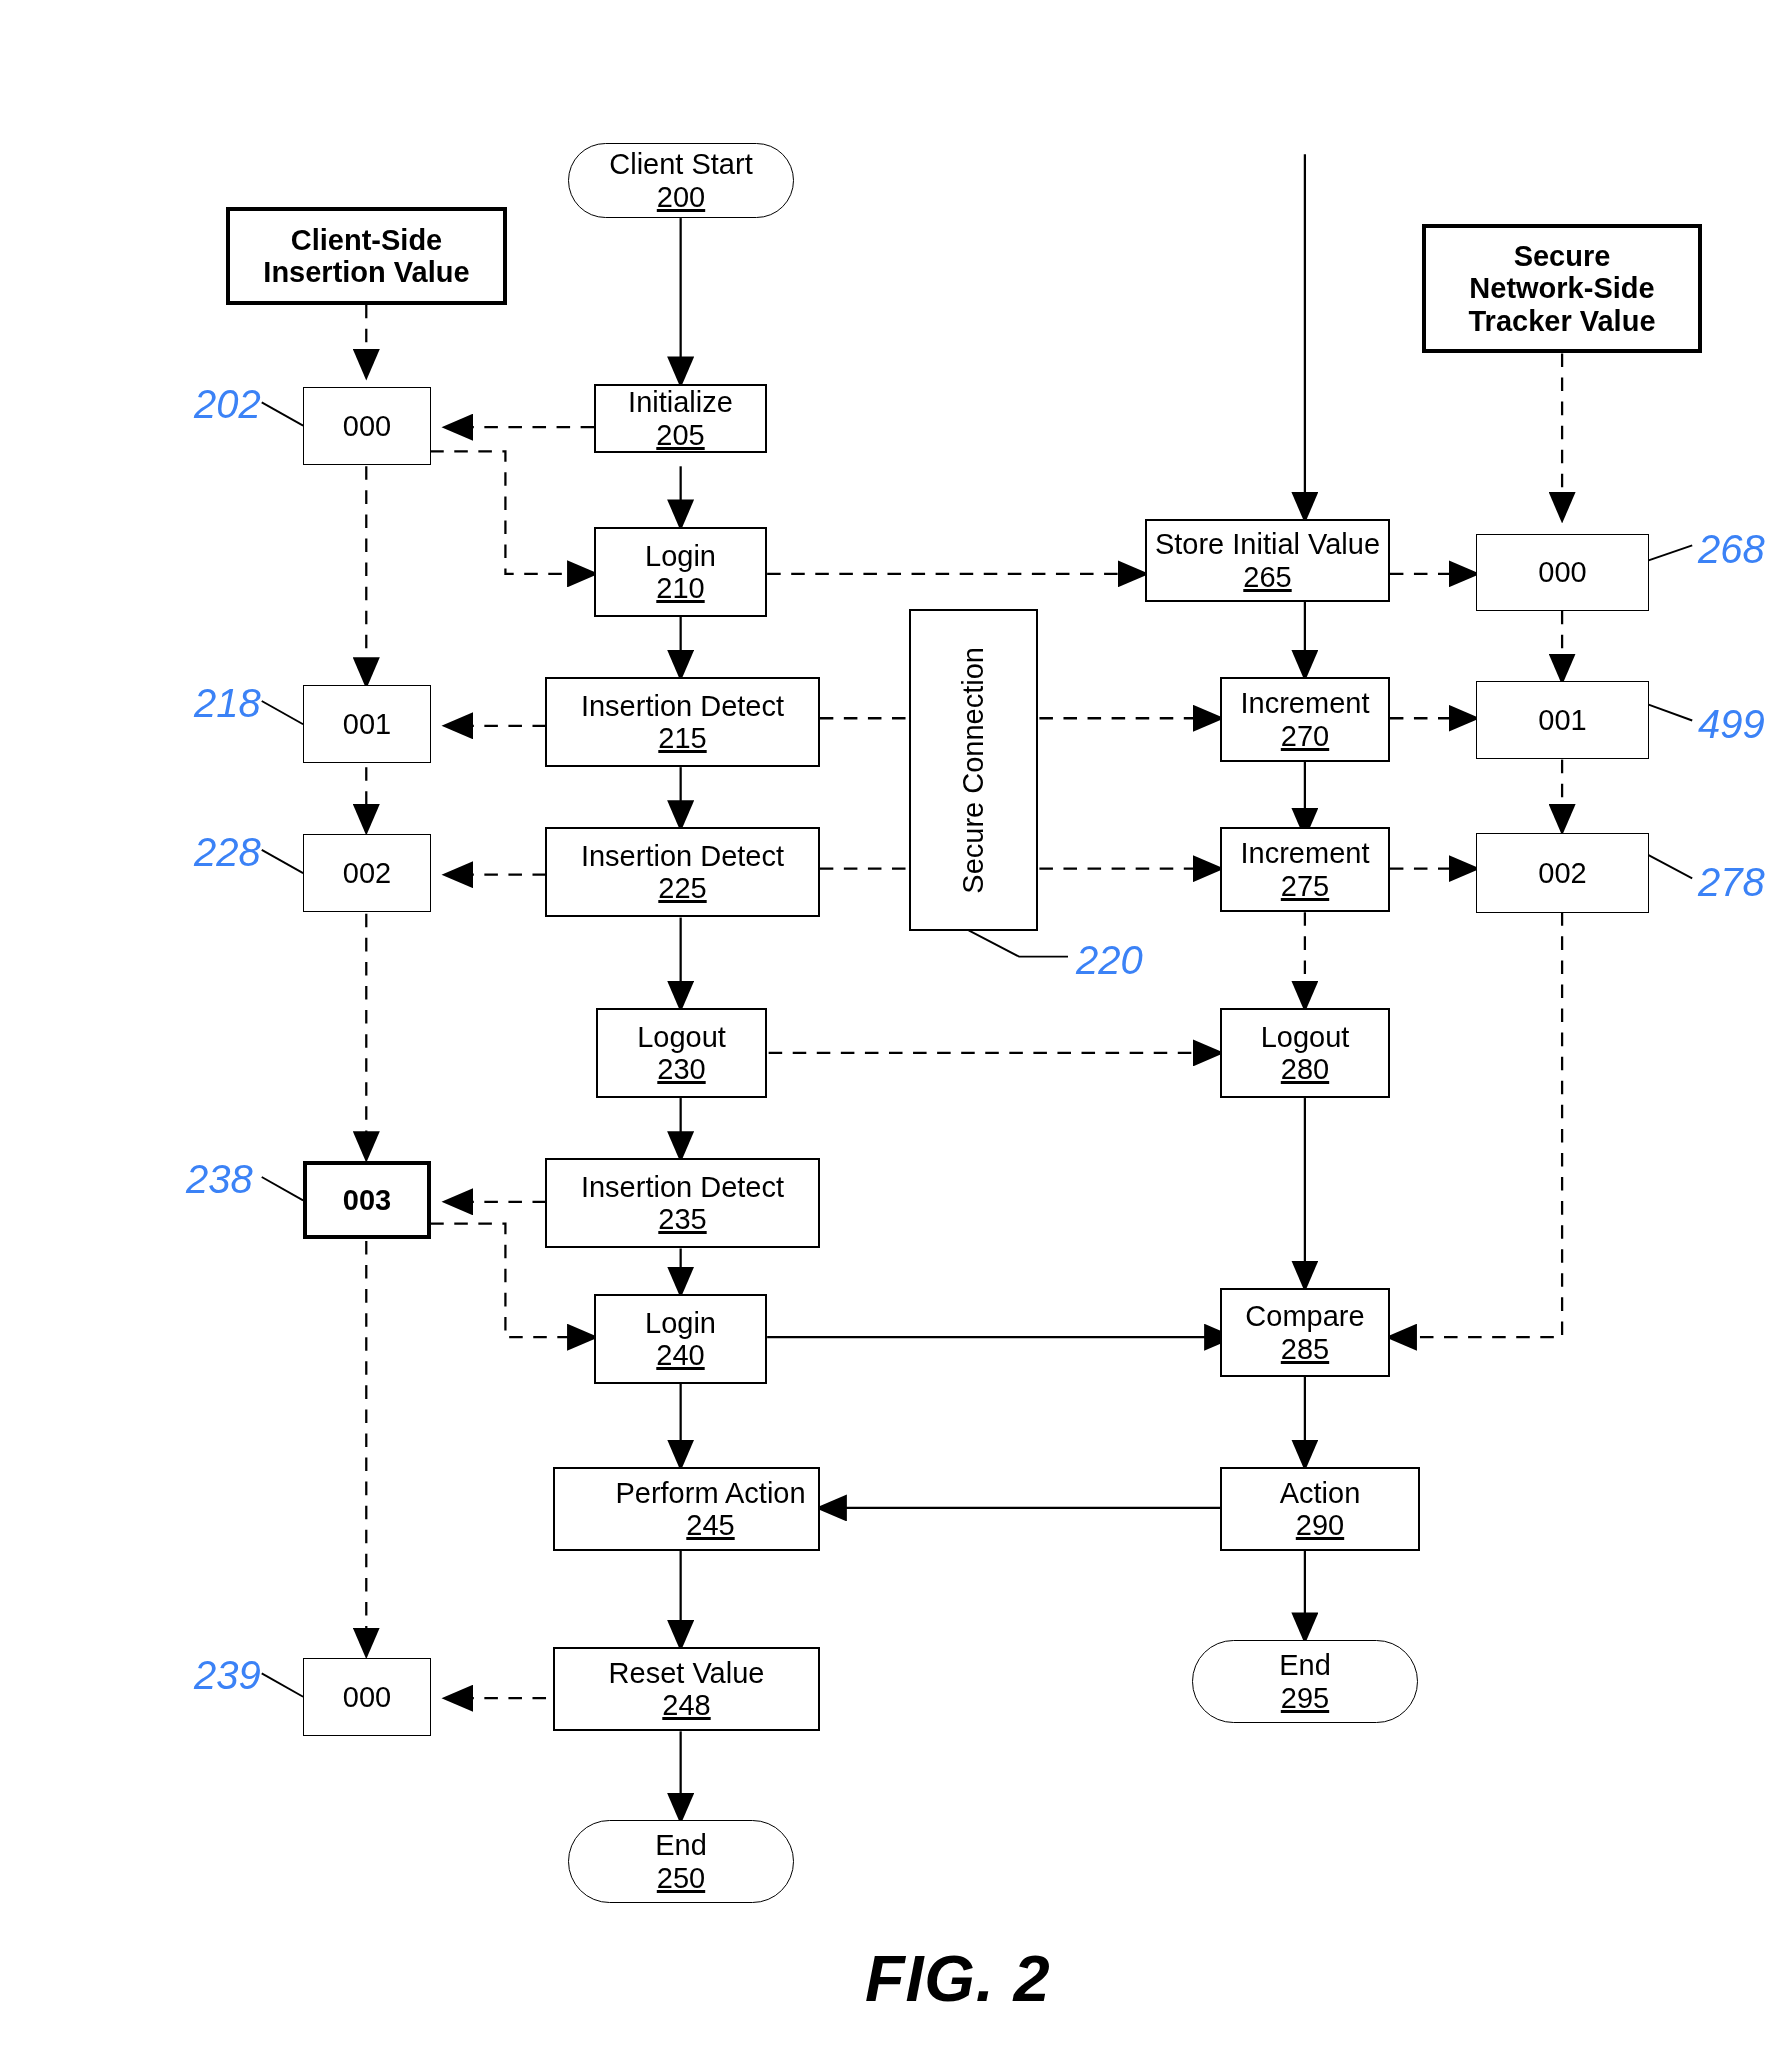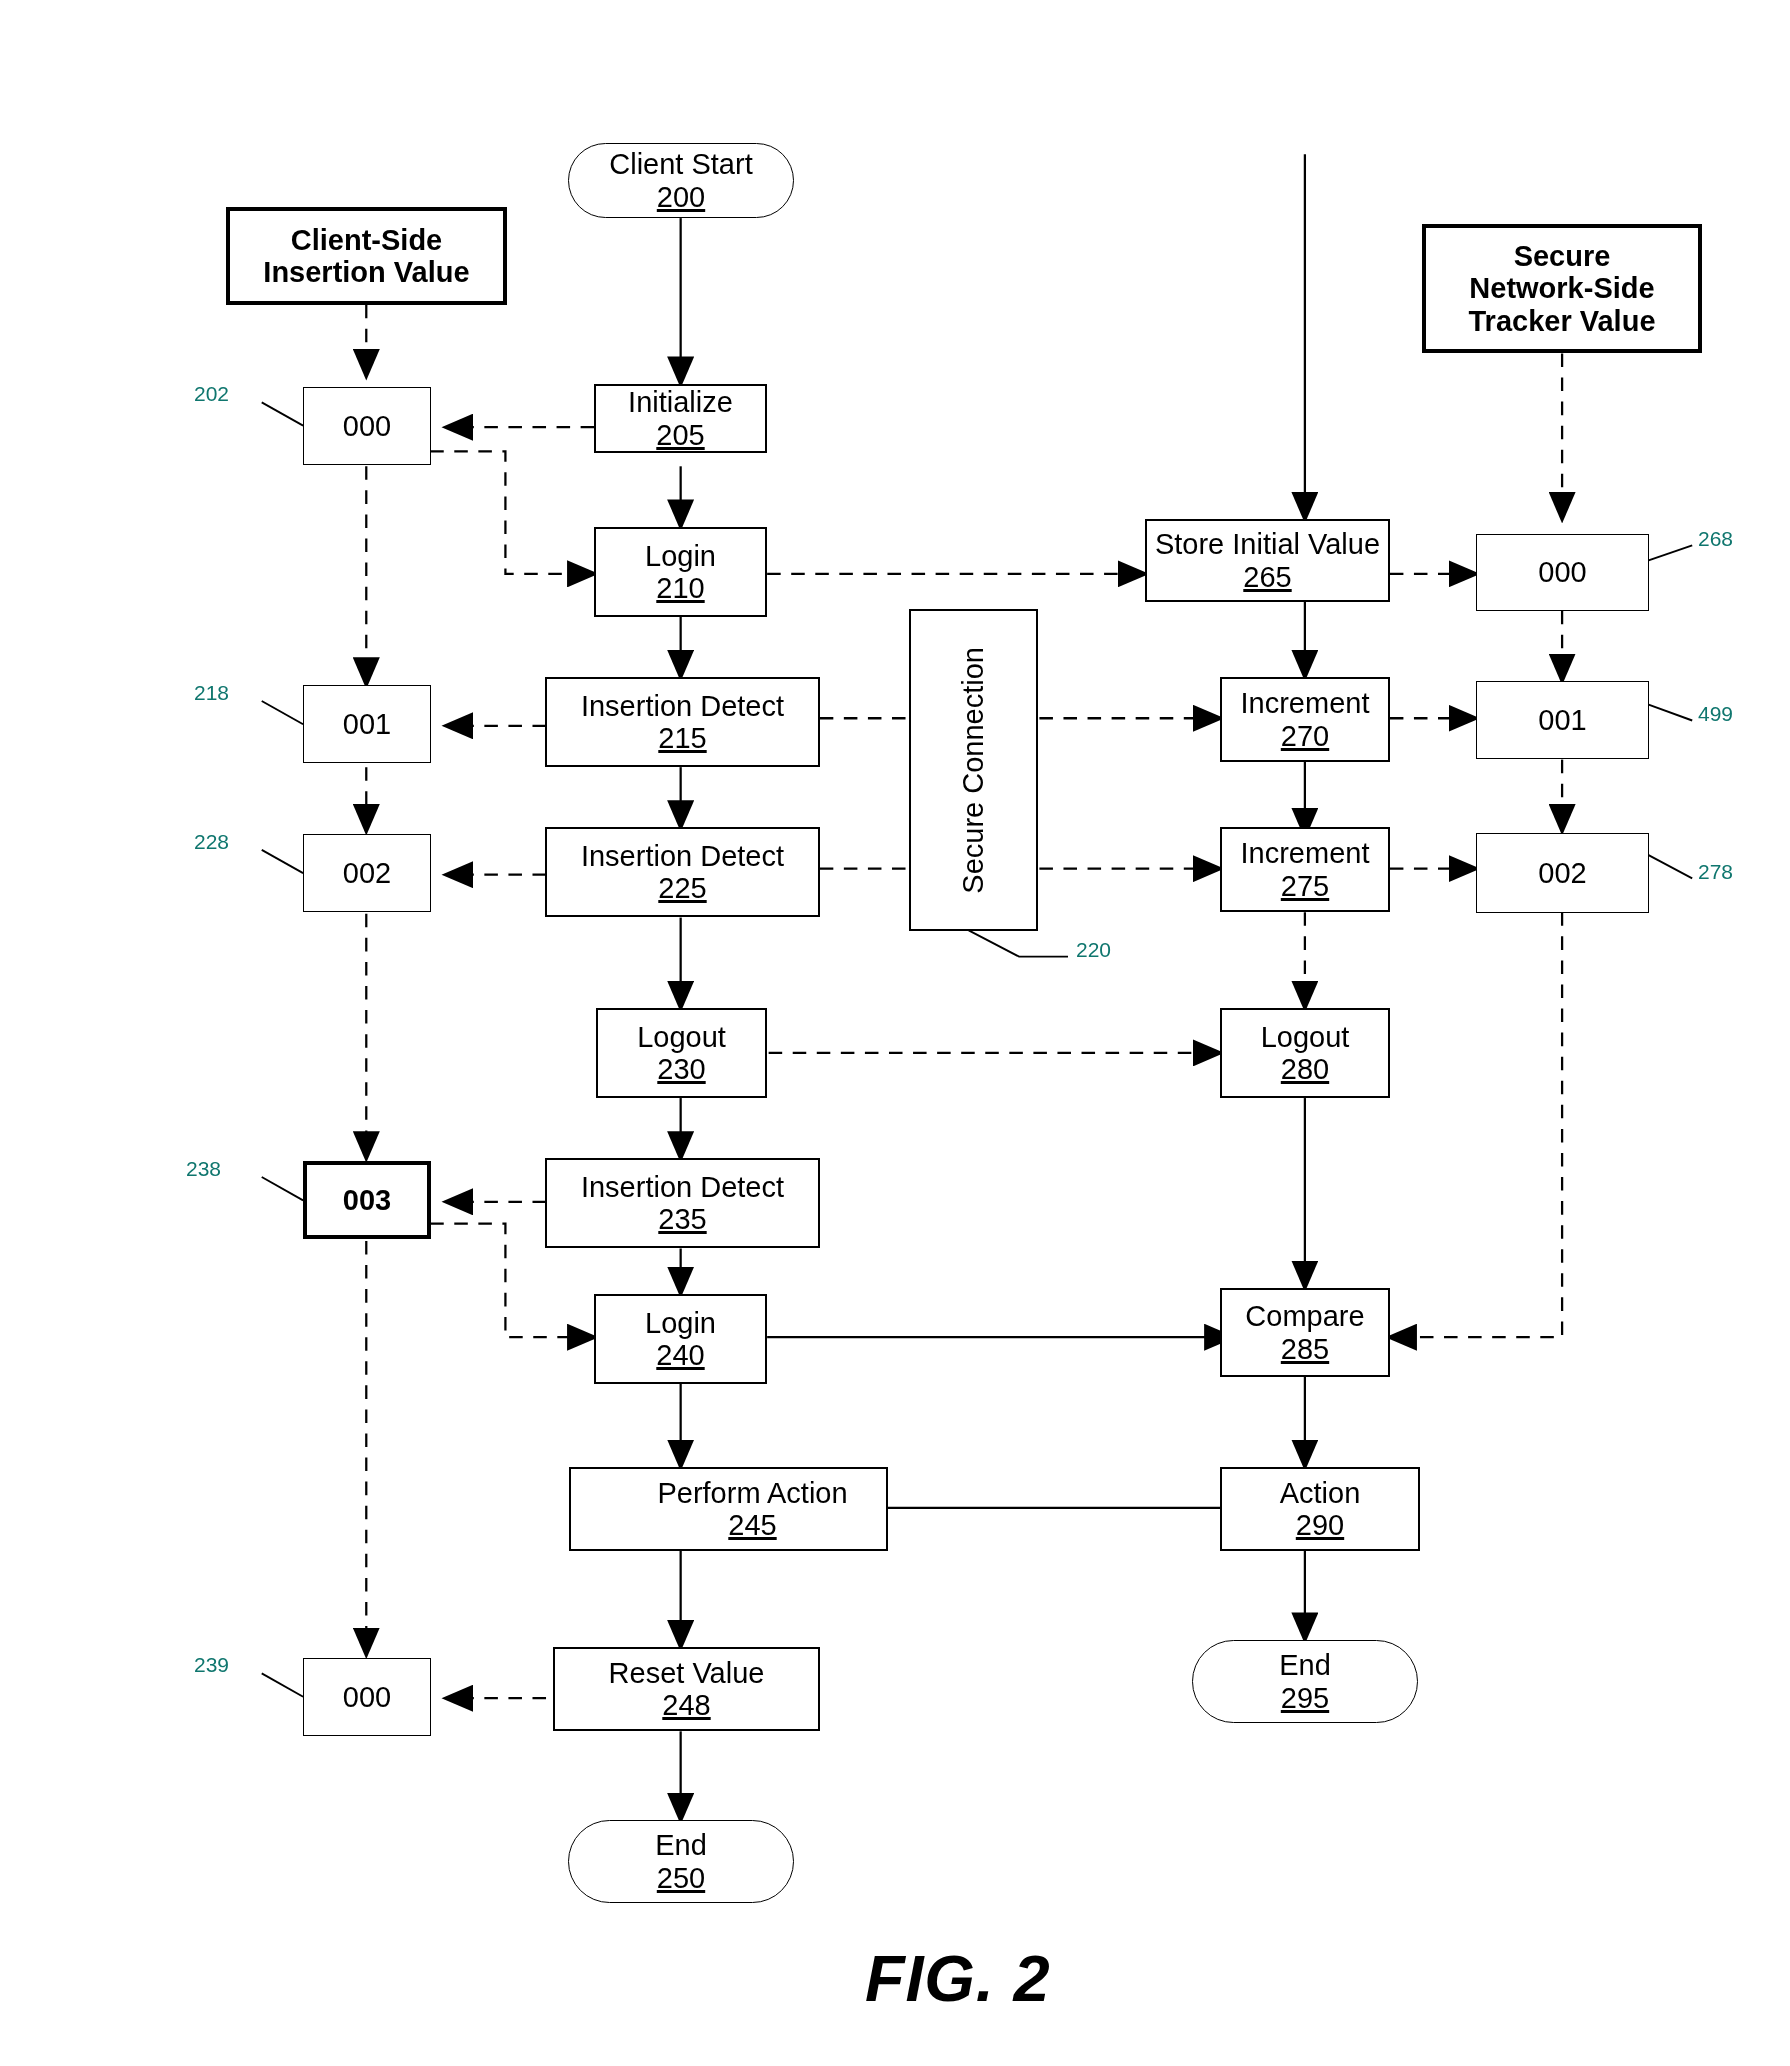--- a/index.html
+++ b/index.html
@@ -73,24 +73,25 @@
   }
   .vert .lbl {
     font-size: 29px;
     writing-mode: vertical-rl;
     transform: rotate(180deg);
     white-space: nowrap;
   }
   
   .refnum {
     position: absolute;
-    font-size: 21px;
-    color: #0f766e;
+    font-size: 40px;
+    color: #3b82f6;
     white-space: nowrap;
     z-index: 3;
+    font-style: italic;
   }
   
   #figcaption {
     position: absolute;
     font-size: 65px;
     font-weight: bold;
     font-style: italic;
     letter-spacing: 0.8px;
     color: #000000;
     white-space: nowrap;
@@ -268,21 +269,21 @@
   <div class="node proc" style="left:545px; top:1158px; width:275px; height:90px;">
     <span class="lbl">Insertion Detect</span>
     <span class="ref">235</span>
   </div>
 
   <div class="node proc" style="left:594px; top:1294px; width:173px; height:90px;">
     <span class="lbl">Login</span>
     <span class="ref">240</span>
   </div>
 
-  <div class="node proc" style="left:569px; top:1467px; width:319px; height:84px;padding-left:48px;">
+  <div class="node proc" style="left:553px; top:1467px; width:267px; height:84px;padding-left:48px;">
     <span class="lbl">Perform Action</span>
     <span class="ref">245</span>
   </div>
 
   <div class="node proc" style="left:553px; top:1647px; width:267px; height:84px;">
     <span class="lbl">Reset Value</span>
     <span class="ref">248</span>
   </div>
 
   <div class="node vert" style="left:909px; top:609px; width:129px; height:322px;">

